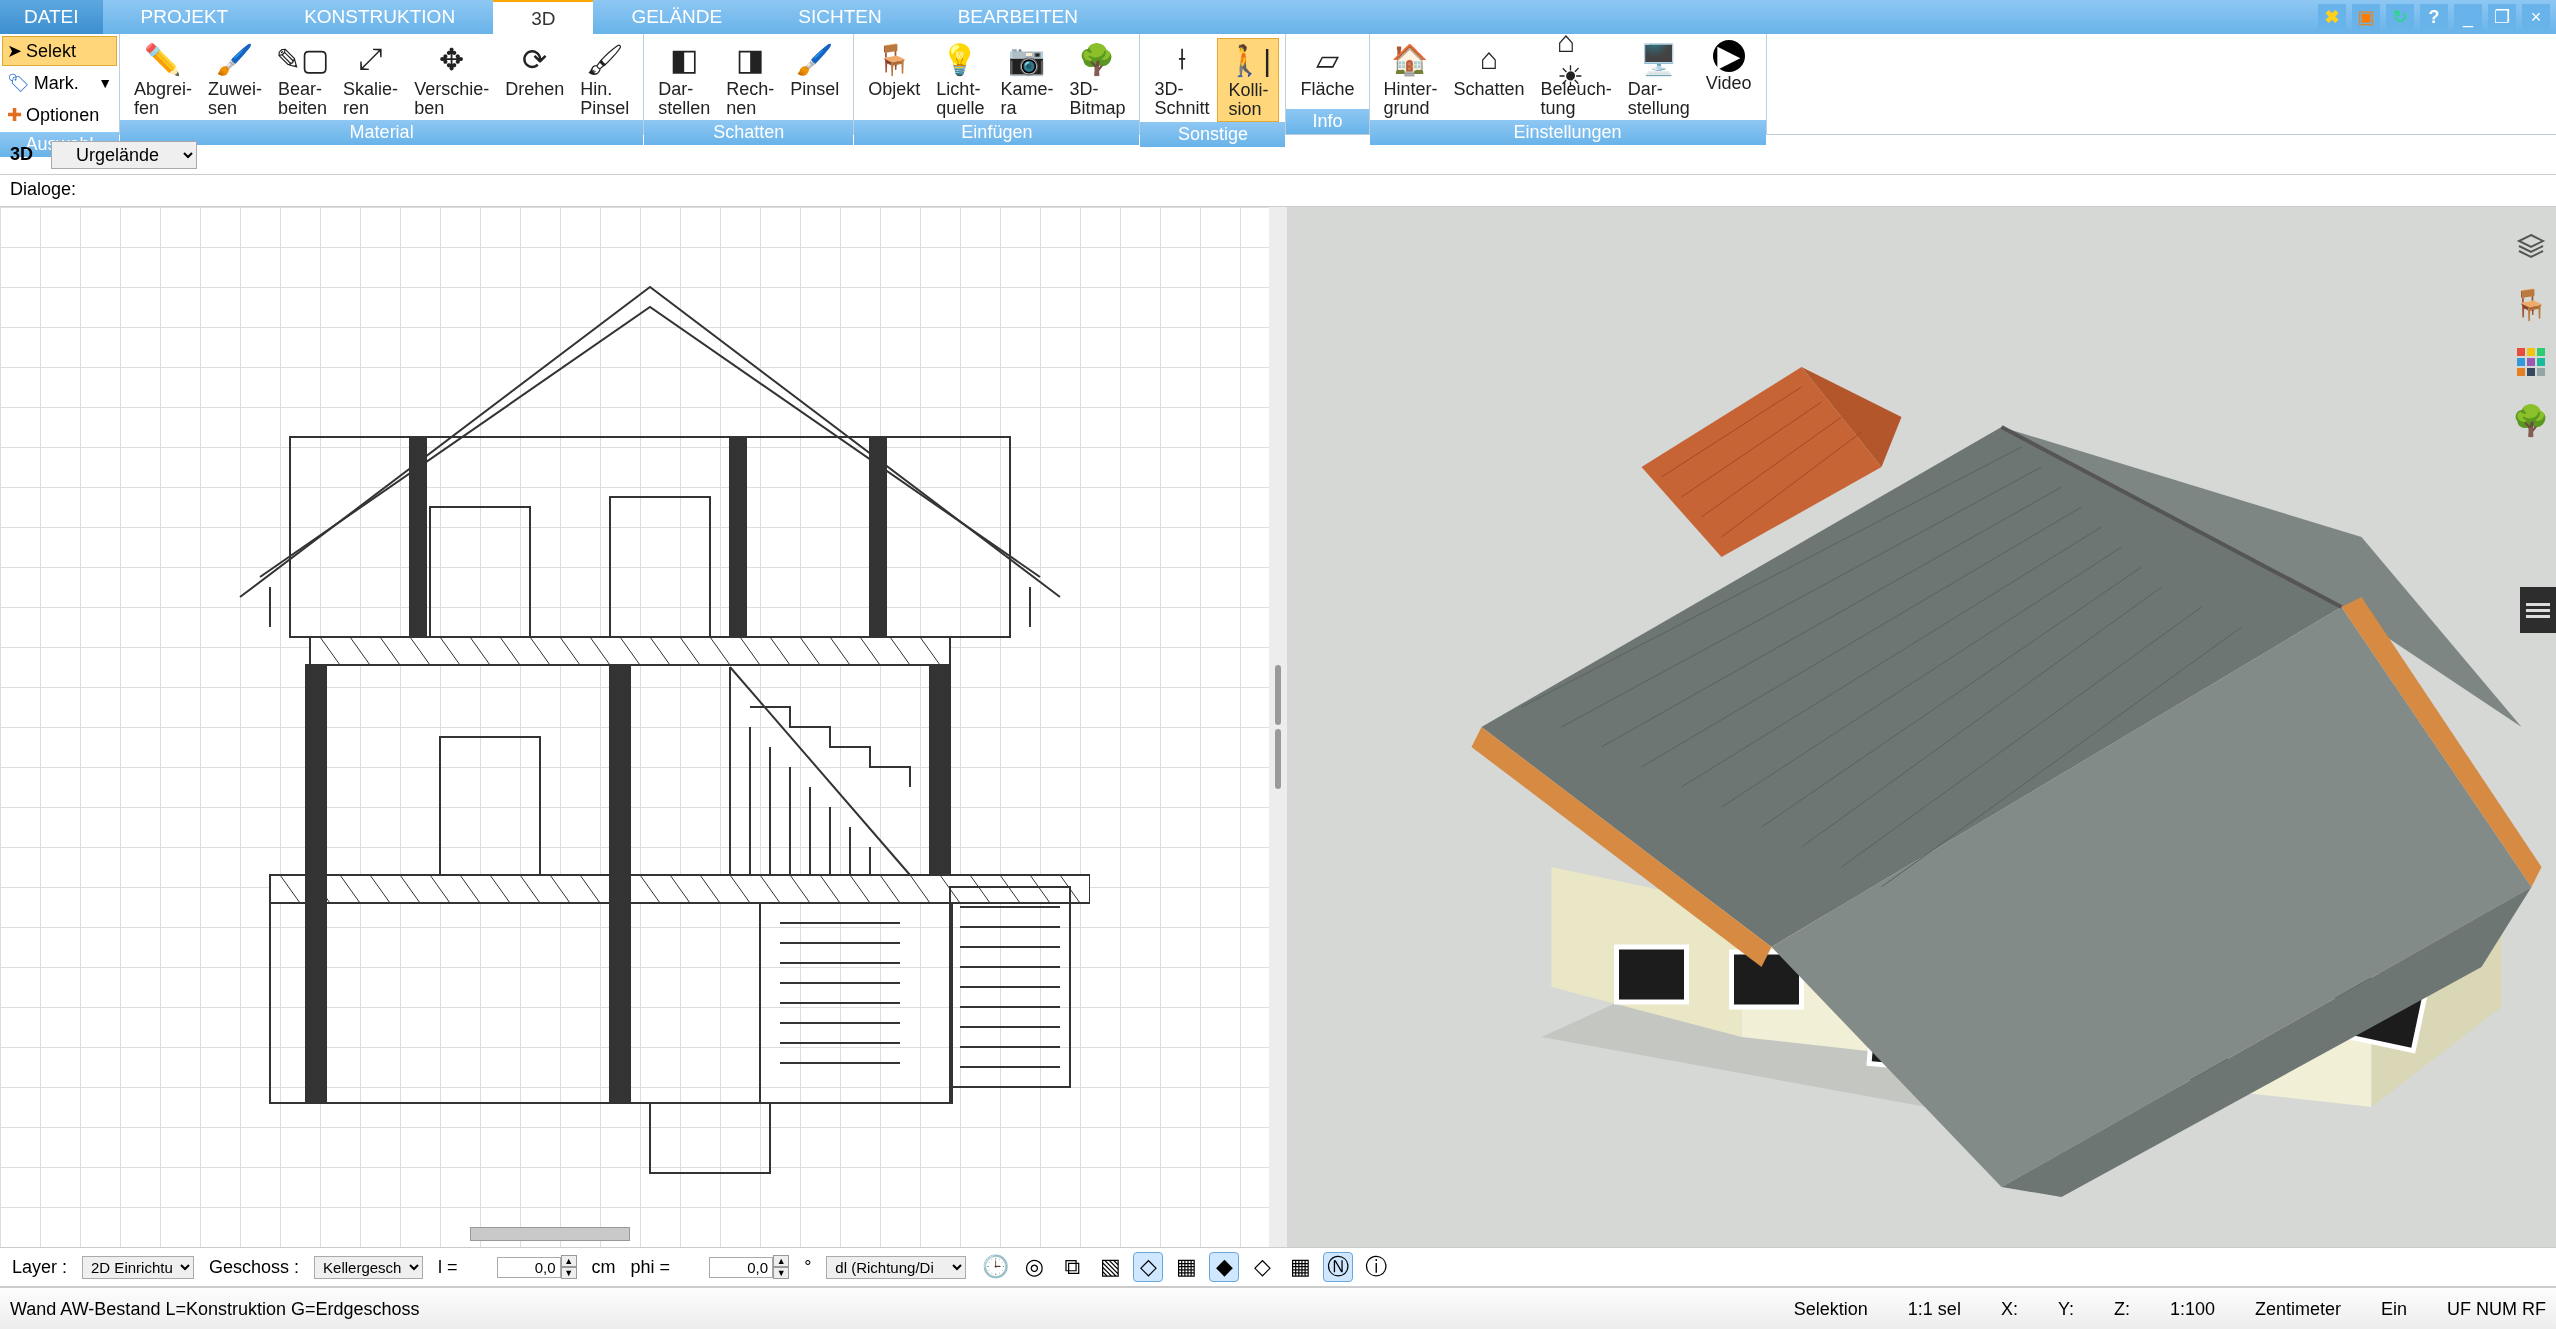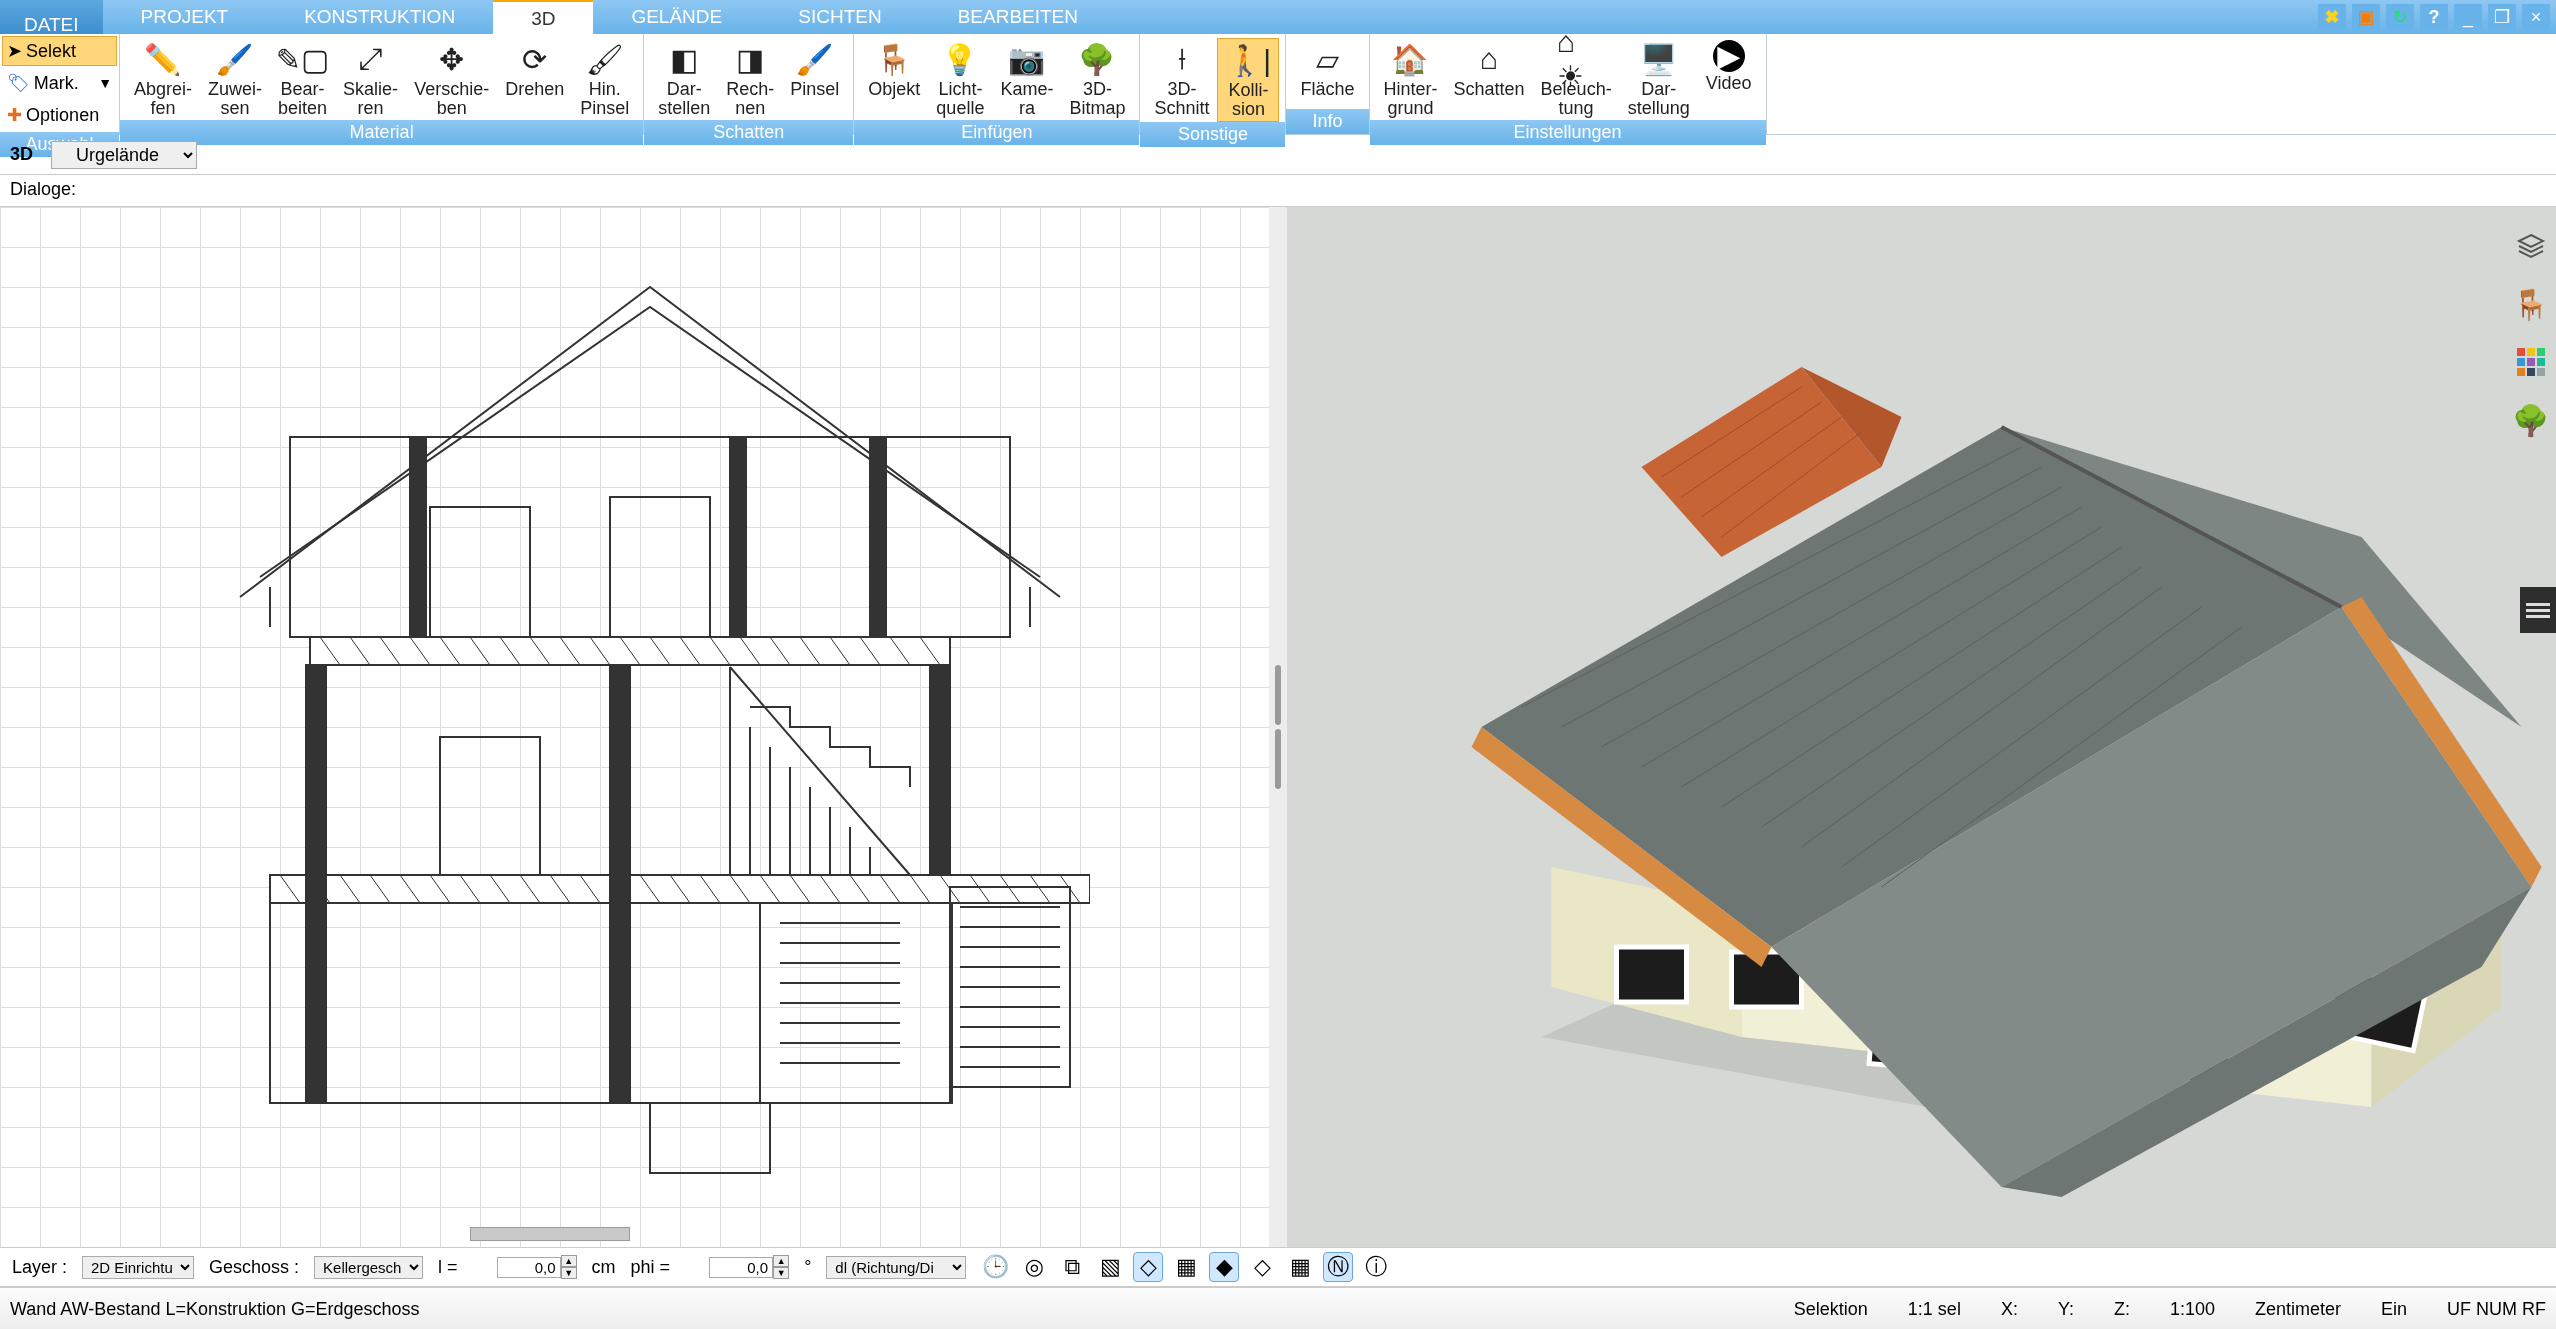--- a/index.html
+++ b/index.html
@@ -1,35 +1,35 @@
 <!DOCTYPE html>
 <html><head>
 <meta charset="utf-8">
 <style>
 * { box-sizing: border-box; margin: 0; padding: 0; font-family: Arial, sans-serif; }
 body { width: 2556px; height: 1329px; background: #fff; overflow: hidden; font-size: 18px; }
 
 
 .menubar { display: flex; align-items: center; background: linear-gradient(#8ec7f3, #68b3e9); height: 34px; }
 .menubar .tab { padding: 0 38px; height: 34px; line-height: 34px; color: #fff; font-size: 19px; cursor: pointer; }
-.menubar .tab.datei { background: linear-gradient(#5ca8e0, #3d8fcf); padding: 8px 24px; }
+.menubar .tab.datei { background: linear-gradient(#5ca8e0, #3d8fcf); padding: 0 24px; }
 .menubar .tab.active { background: #fff; color: #333; border-top: 2px solid orange; }
 .menubar-right { margin-left: auto; display: flex; gap: 6px; padding-right: 6px; }
 .menubar-right .winbtn { width: 28px; height: 26px; background: #68b3e9; display: inline-flex; align-items: center; justify-content: center; color: #fff; font-size: 18px; cursor: pointer; }
 .menubar-right .help { color: #fff; font-weight: bold; }
 .menubar-right .flag { color: #ffd11a; font-weight: bold; }
 
 
 .ribbon { display: flex; background: #fff; height: 101px; border-bottom: 1px solid #bcd; }
 .ribbon-group { display: flex; flex-direction: column; border-right: 1px solid #bbcfdd; }
 .ribbon-items { display: flex; flex: 1; align-items: flex-start; padding: 4px 6px 0 6px; }
 .ribbon-btn { display: flex; flex-direction: column; align-items: center; justify-content: flex-start; padding: 2px 8px; cursor: pointer; font-size: 18px; color: #222; min-width: 62px; }
 .ribbon-btn.active { background: #ffd77a; border: 1px solid #e0a830; }
 .ribbon-icon { height: 38px; width: 38px; display: flex; align-items: center; justify-content: center; font-size: 30px; margin-bottom: 2px; }
-.ribbon-lbl { text-align: center; line-height: 1.05; white-space: pre; }
+.ribbon-lbl { line-height: 1.05; white-space: pre; }
 
 
 .toolcol { display: flex; flex-direction: column; padding: 2px; gap: 2px; }
 .toolcol .mini { height: 30px; display: flex; align-items: center; gap: 4px; font-size: 18px; padding: 0 4px; border: 1px solid transparent; cursor: pointer; }
 .toolcol .mini.sel { background: #ffd77a; border: 1px solid #e0a830; }
 .toolcol .mini .arrow { margin-left: auto; font-size: 14px; }
 
 .ribbon-caption { text-align: center; font-size: 18px; color: #333; background: linear-gradient(#8ec7f3, #68b3e9); color: #fff; padding: 2px 0; }
 
 

